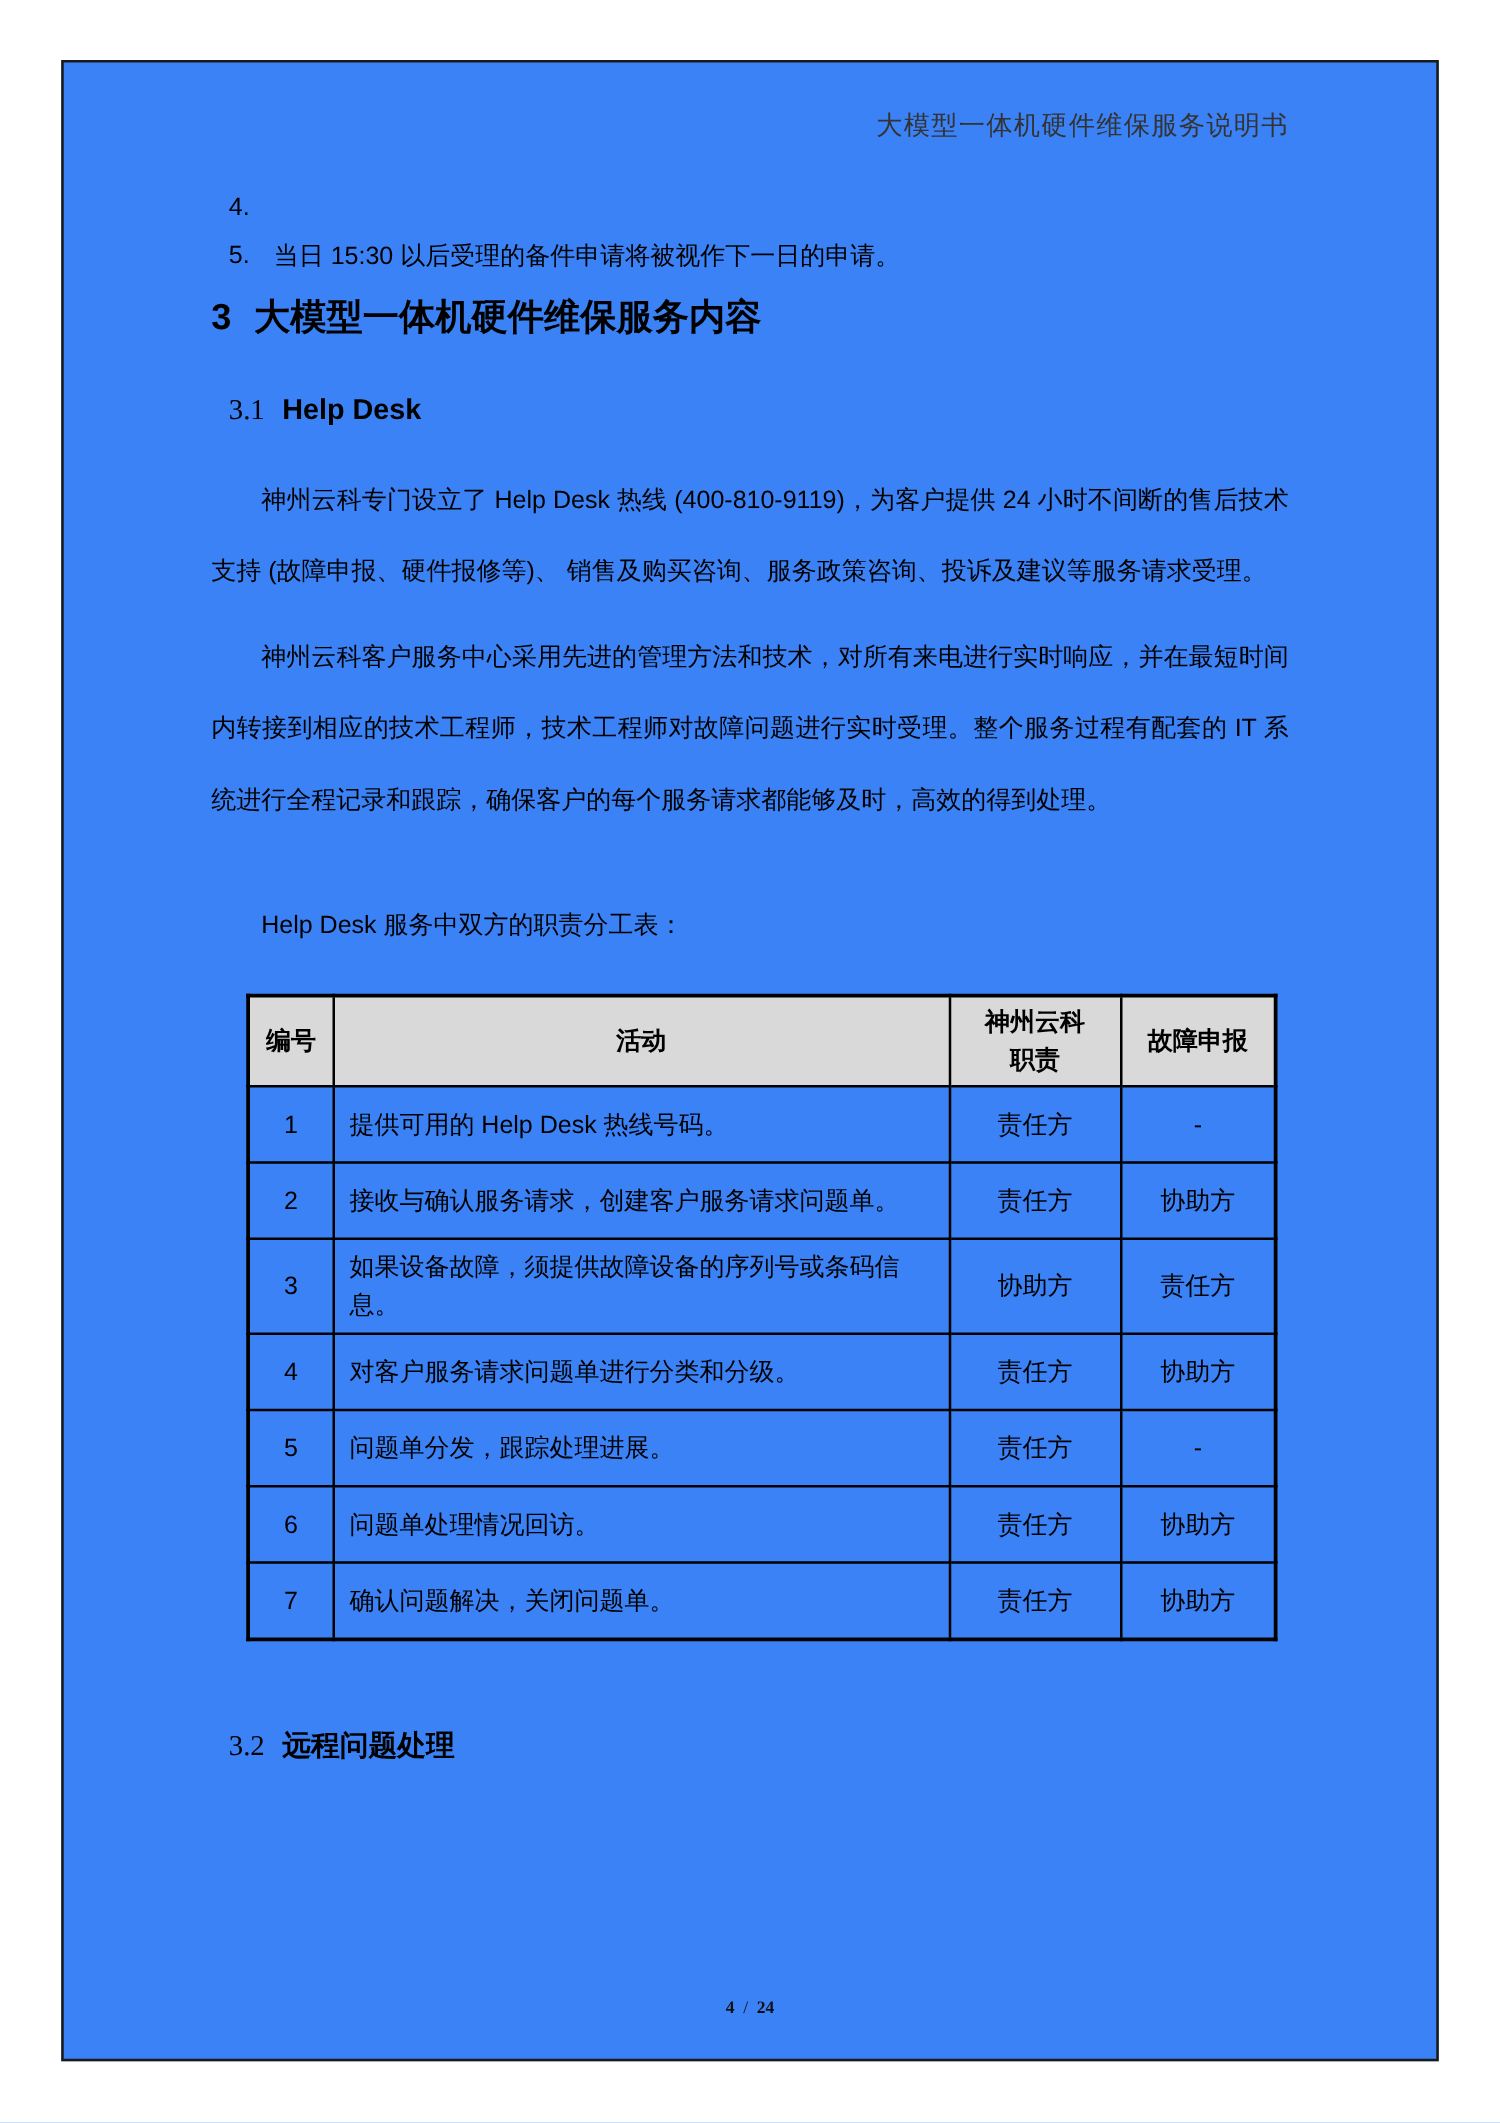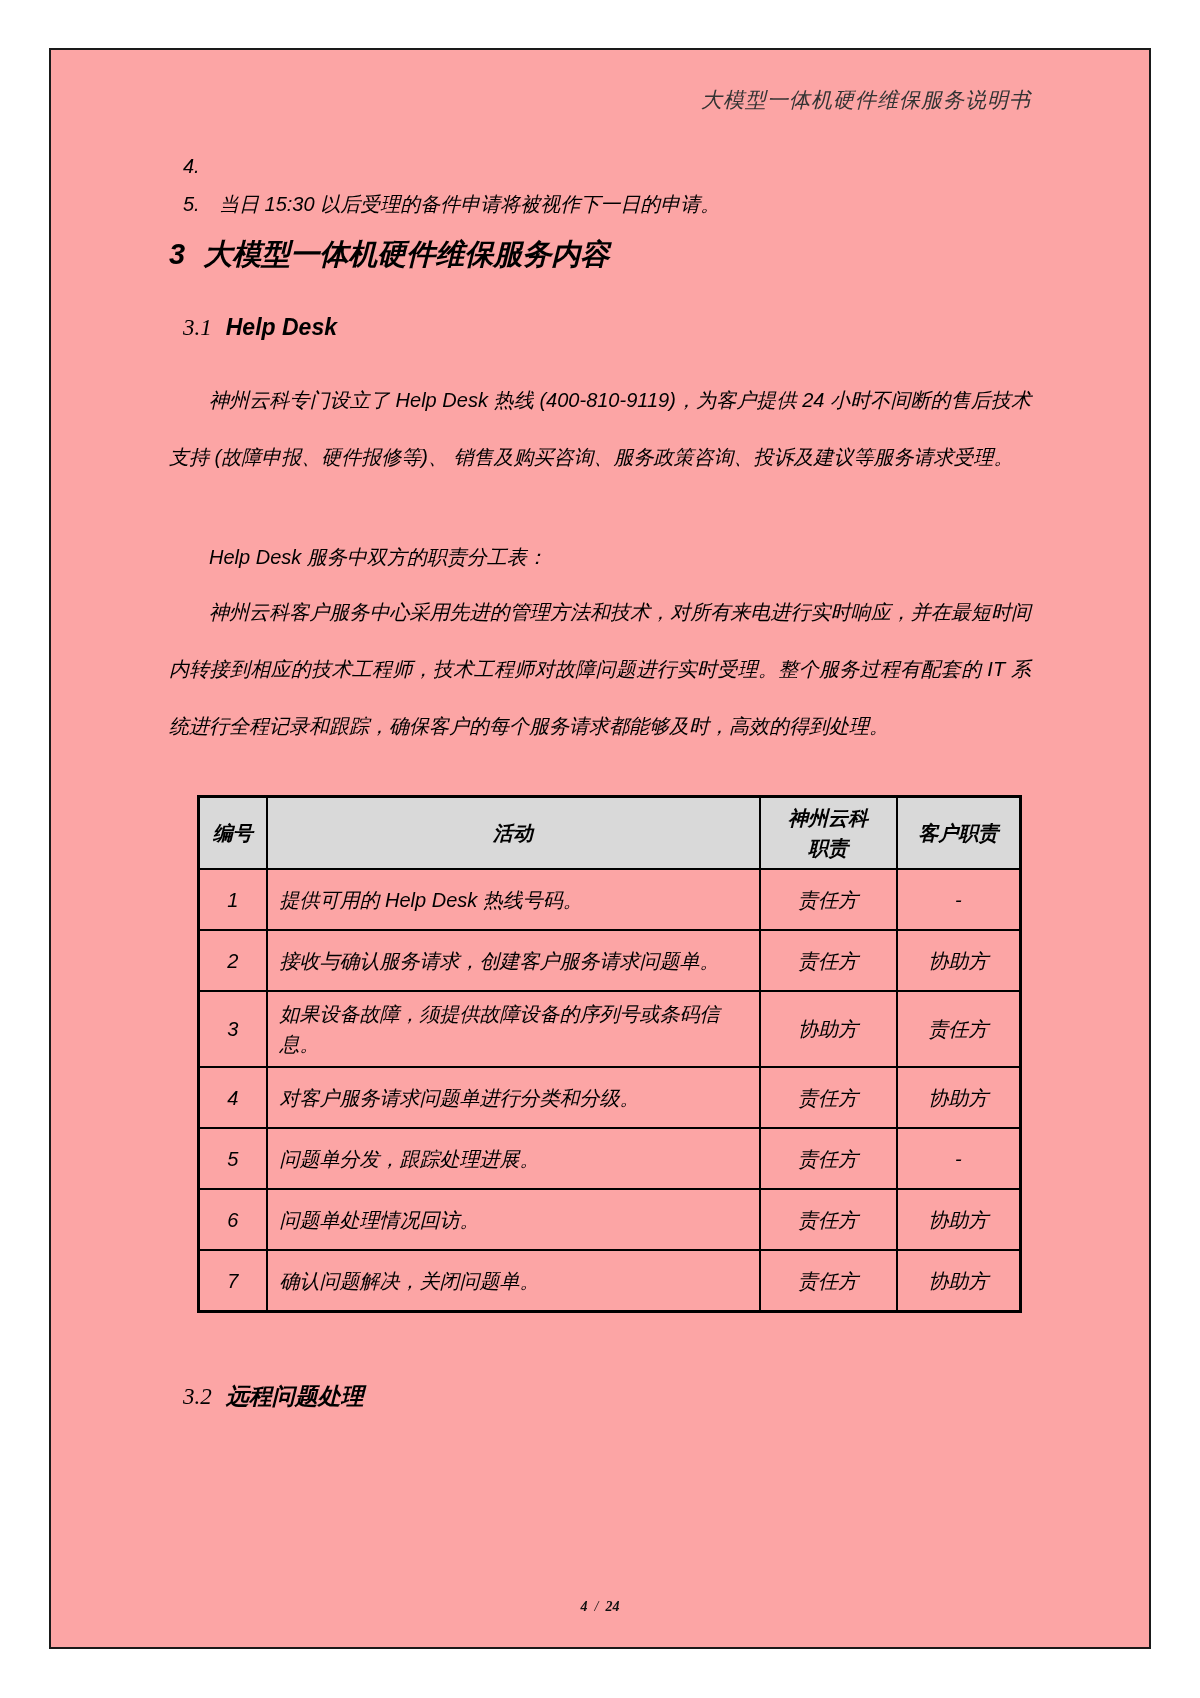--- a/index.html
+++ b/index.html
@@ -8,22 +8,21 @@
     background: #ffffff;
     font-family: "Liberation Sans", sans-serif;
     color: #000000;
   }
   .frame {
     position: absolute;
     left: 49px; top: 48px;
     width: 1102px; height: 1601px;
     border: 2px solid #1a1a1a;
     box-sizing: border-box;
-    background: #fca5a5;
-    font-style: italic;
+    background: #3b82f6;
   }
   .content {
     padding: 0 118px;
   }
   .doc-header {
     margin-top: 36px;
     height: 26px;
     text-align: right;
     font-family: "Liberation Serif", serif;
     font-size: 21px;
@@ -139,37 +138,37 @@
 
     <div class="h1">
       <span class="h1-num">3</span><span>大模型一体机硬件维保服务内容</span>
     </div>
 
     <div class="h2 h2-1">
       <span class="h2-num">3.1</span><span class="h2-title">Help Desk</span>
     </div>
 
     <p class="body-par p1">神州云科专门设立了 Help Desk 热线 (400-810-9119)，为客户提供 24 小时不间断的售后技术支持 (故障申报、硬件报修等)、 销售及购买咨询、服务政策咨询、投诉及建议等服务请求受理。</p>
+    <p class="body-par p2">神州云科客户服务中心采用先进的管理方法和技术，对所有来电进行实时响应，并在最短时间内转接到相应的技术工程师，技术工程师对故障问题进行实时受理。整个服务过程有配套的 IT 系统进行全程记录和跟踪，确保客户的每个服务请求都能够及时，高效的得到处理。</p>
     <p class="body-par table-intro">Help Desk 服务中双方的职责分工表：</p>
-    <p class="body-par p2">神州云科客户服务中心采用先进的管理方法和技术，对所有来电进行实时响应，并在最短时间内转接到相应的技术工程师，技术工程师对故障问题进行实时受理。整个服务过程有配套的 IT 系统进行全程记录和跟踪，确保客户的每个服务请求都能够及时，高效的得到处理。</p>
 
     <table class="resp-table">
       <colgroup>
         <col style="width:68px">
           <col style="width:493px">
           <col style="width:137px">
           <col style="width:124px">
       </colgroup>
       <thead>
         <tr>
           <th>编号</th>
           <th>活动</th>
           <th class="th-wrap">神州云科
 职责</th>
-          <th>客户职责</th>
+          <th>故障申报</th>
         </tr>
       </thead>
       <tbody>
         <tr>
           <td>1</td>
           <td class="cell-activity">提供可用的 Help Desk 热线号码。</td>
           <td>责任方</td>
           <td>-</td>
         </tr>
         <tr>

